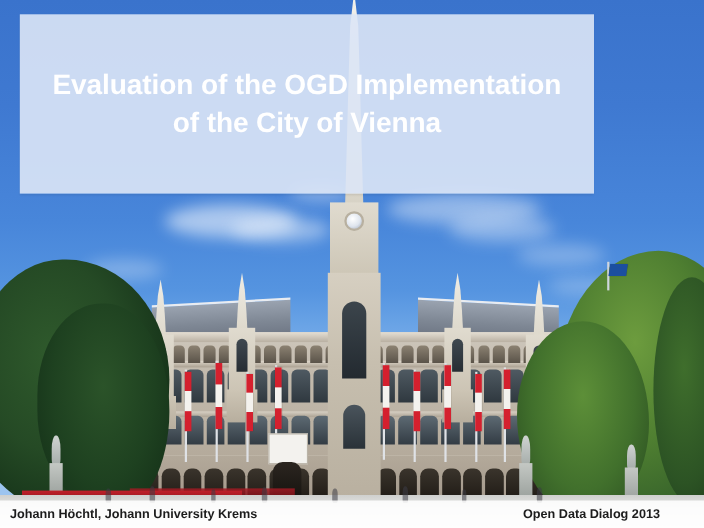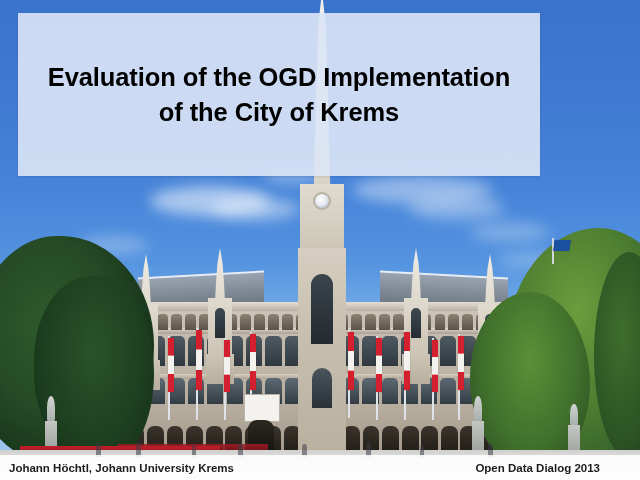--- a/index.html
+++ b/index.html
@@ -207,21 +207,21 @@
   
   .title-box{
     position:absolute;left:18px;top:13px;width:522px;height:163px;
     background:rgba(219,230,246,.90);
     box-shadow:0 1px 2px rgba(0,0,0,.10);
     display:flex;align-items:center;justify-content:center;
   }
   .title-text{
     width:100%;
     text-align:center;
-    color:#000000;
+    color:#ffffff;
     font-weight:bold;
     font-size:25.5px;
     line-height:35px;
     letter-spacing:-.1px;
     padding:0 14px;
     box-sizing:border-box;
   }
   .title-text .l2{display:block;}
 
   
@@ -457,21 +457,21 @@
     <div class="person" style="left:238px;top:-7px;width:5px;height:14px;"></div>
     <div class="person" style="left:302px;top:-6px;width:5px;height:13px;"></div>
     <div class="person" style="left:366px;top:-8px;width:5px;height:15px;"></div>
     <div class="person" style="left:420px;top:-5px;width:4px;height:12px;"></div>
     <div class="person" style="left:488px;top:-7px;width:5px;height:14px;"></div>
   </div>
 
   <div class="title-box">
     <div class="title-text">
       <span>Evaluation of the OGD Implementation</span>
-      <span class="l2">of the City of Krems</span>
+      <span class="l2">of the City of Vienna</span>
     </div>
   </div>
 
   <div class="footer">
     <div class="left">Johann Höchtl, Johann University Krems</div>
     <div class="spacer"></div>
     <div class="right">Open Data Dialog 2013</div>
   </div>
 
 </div>

